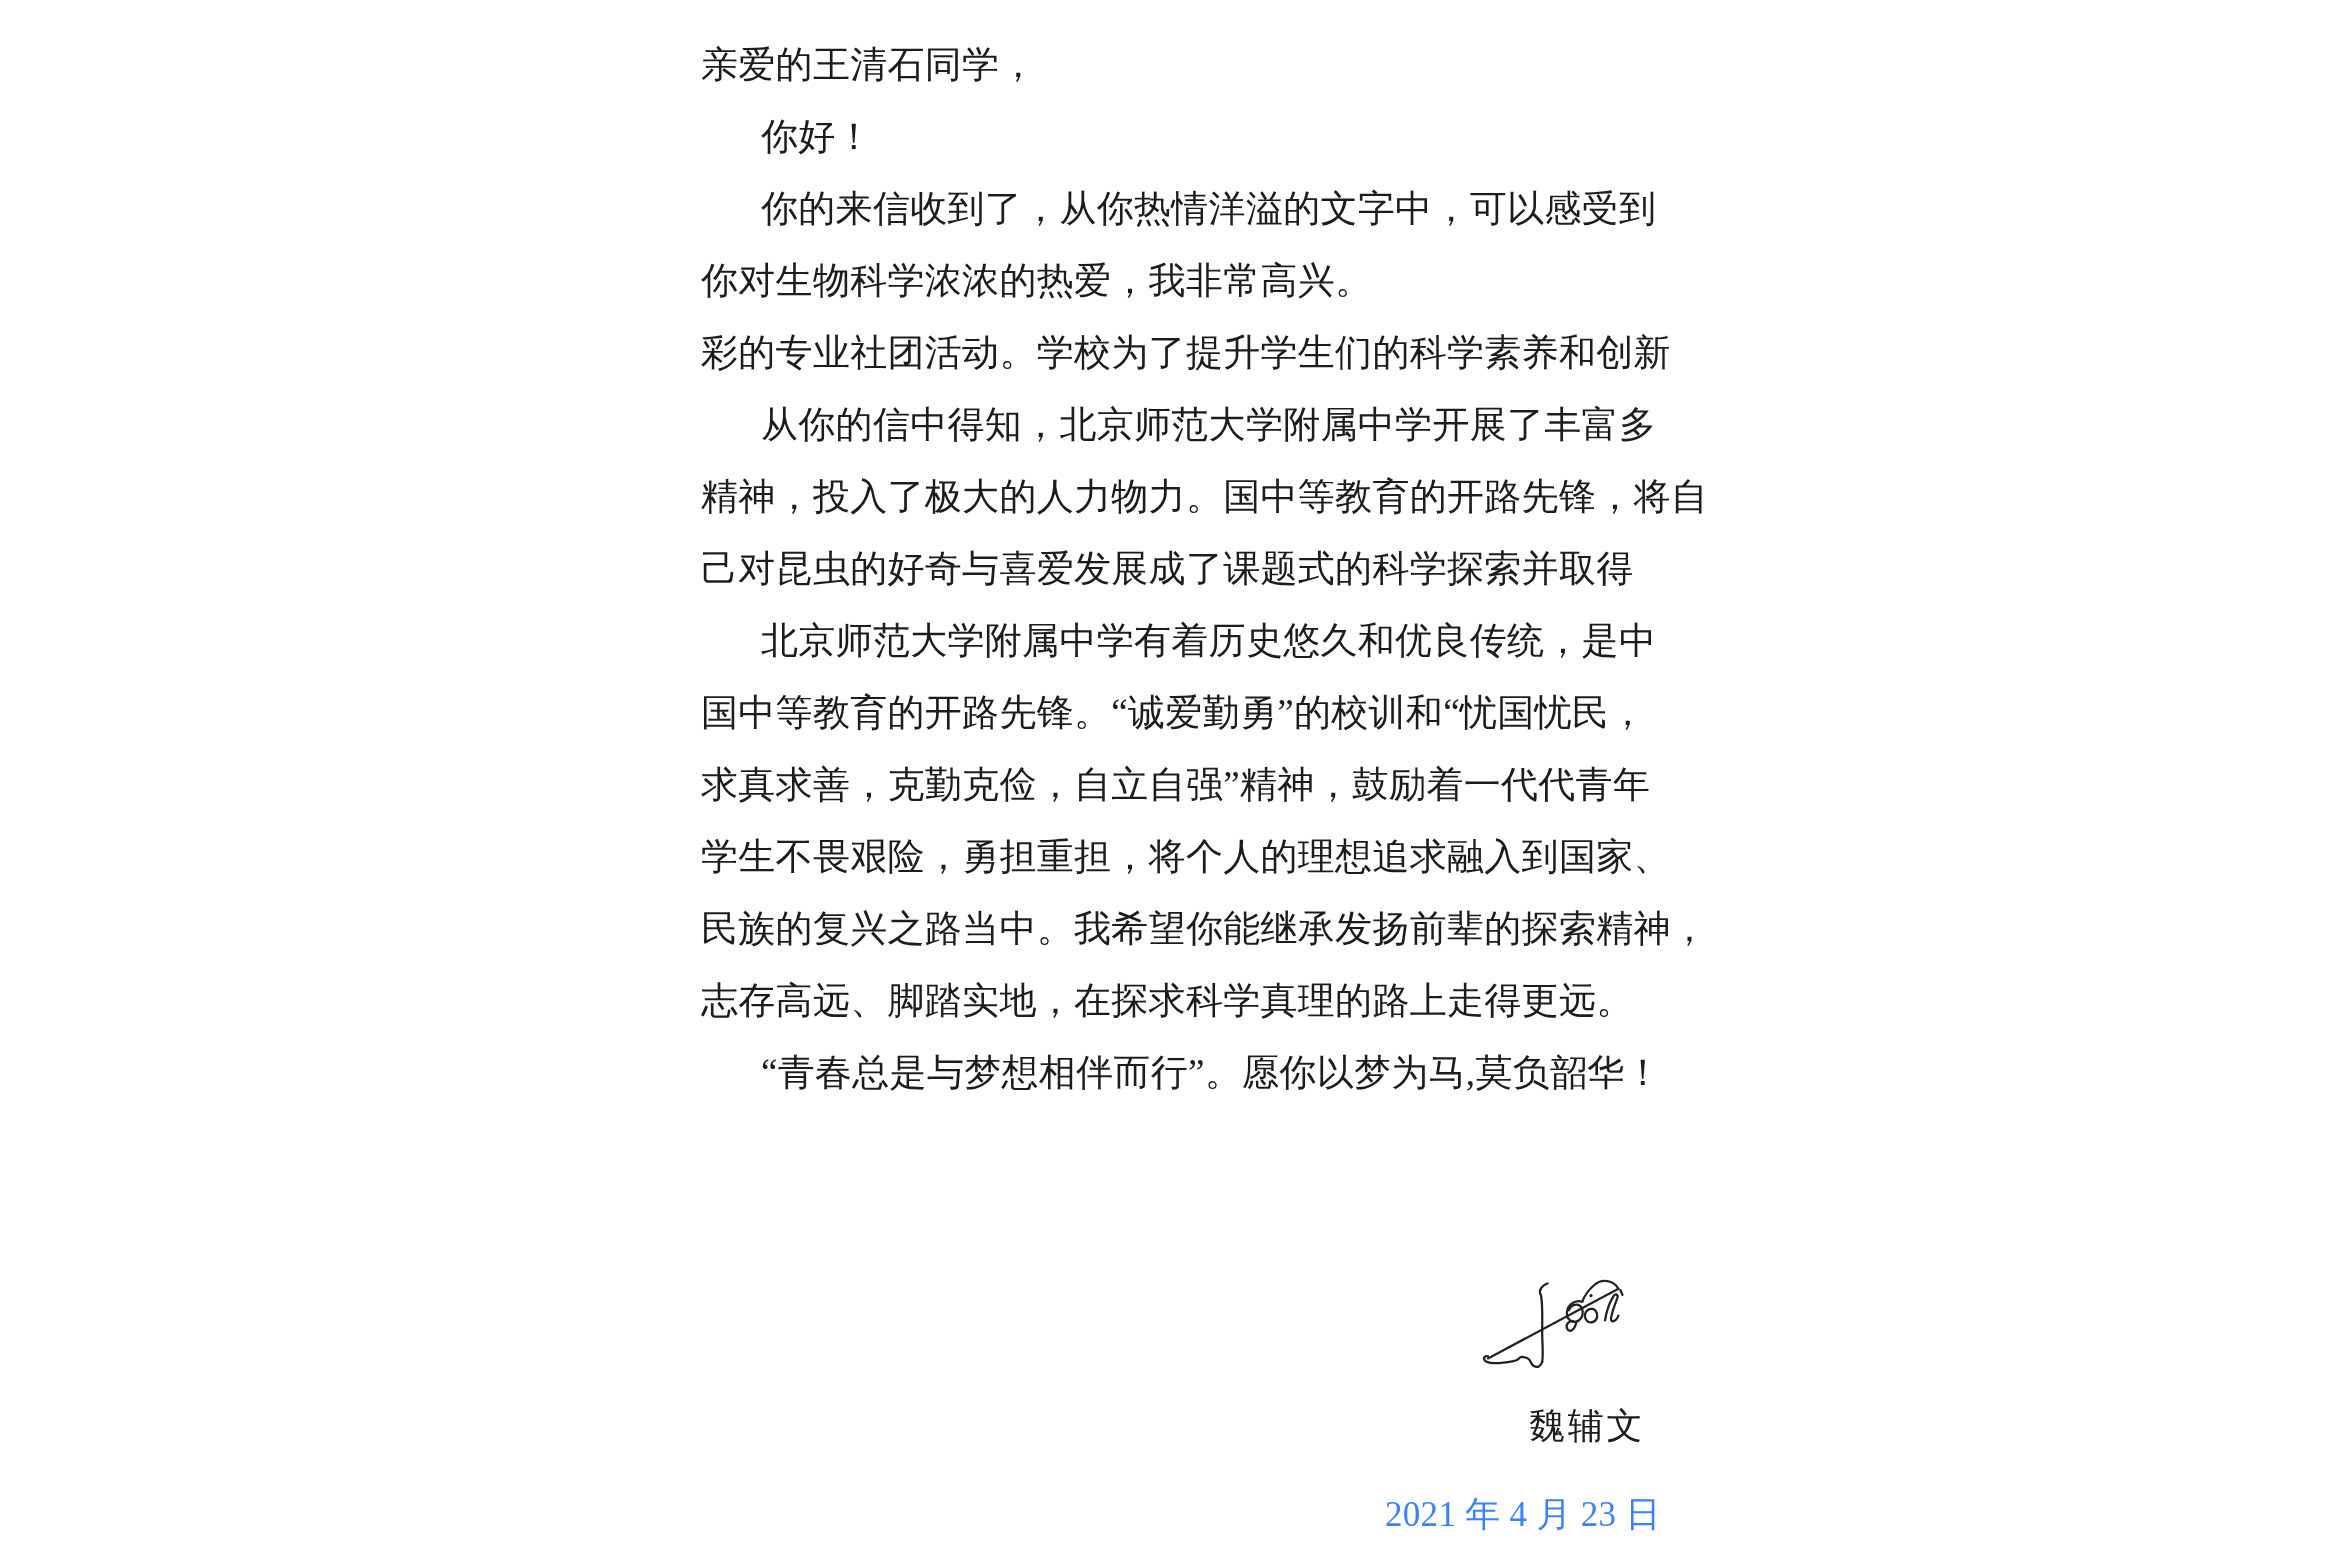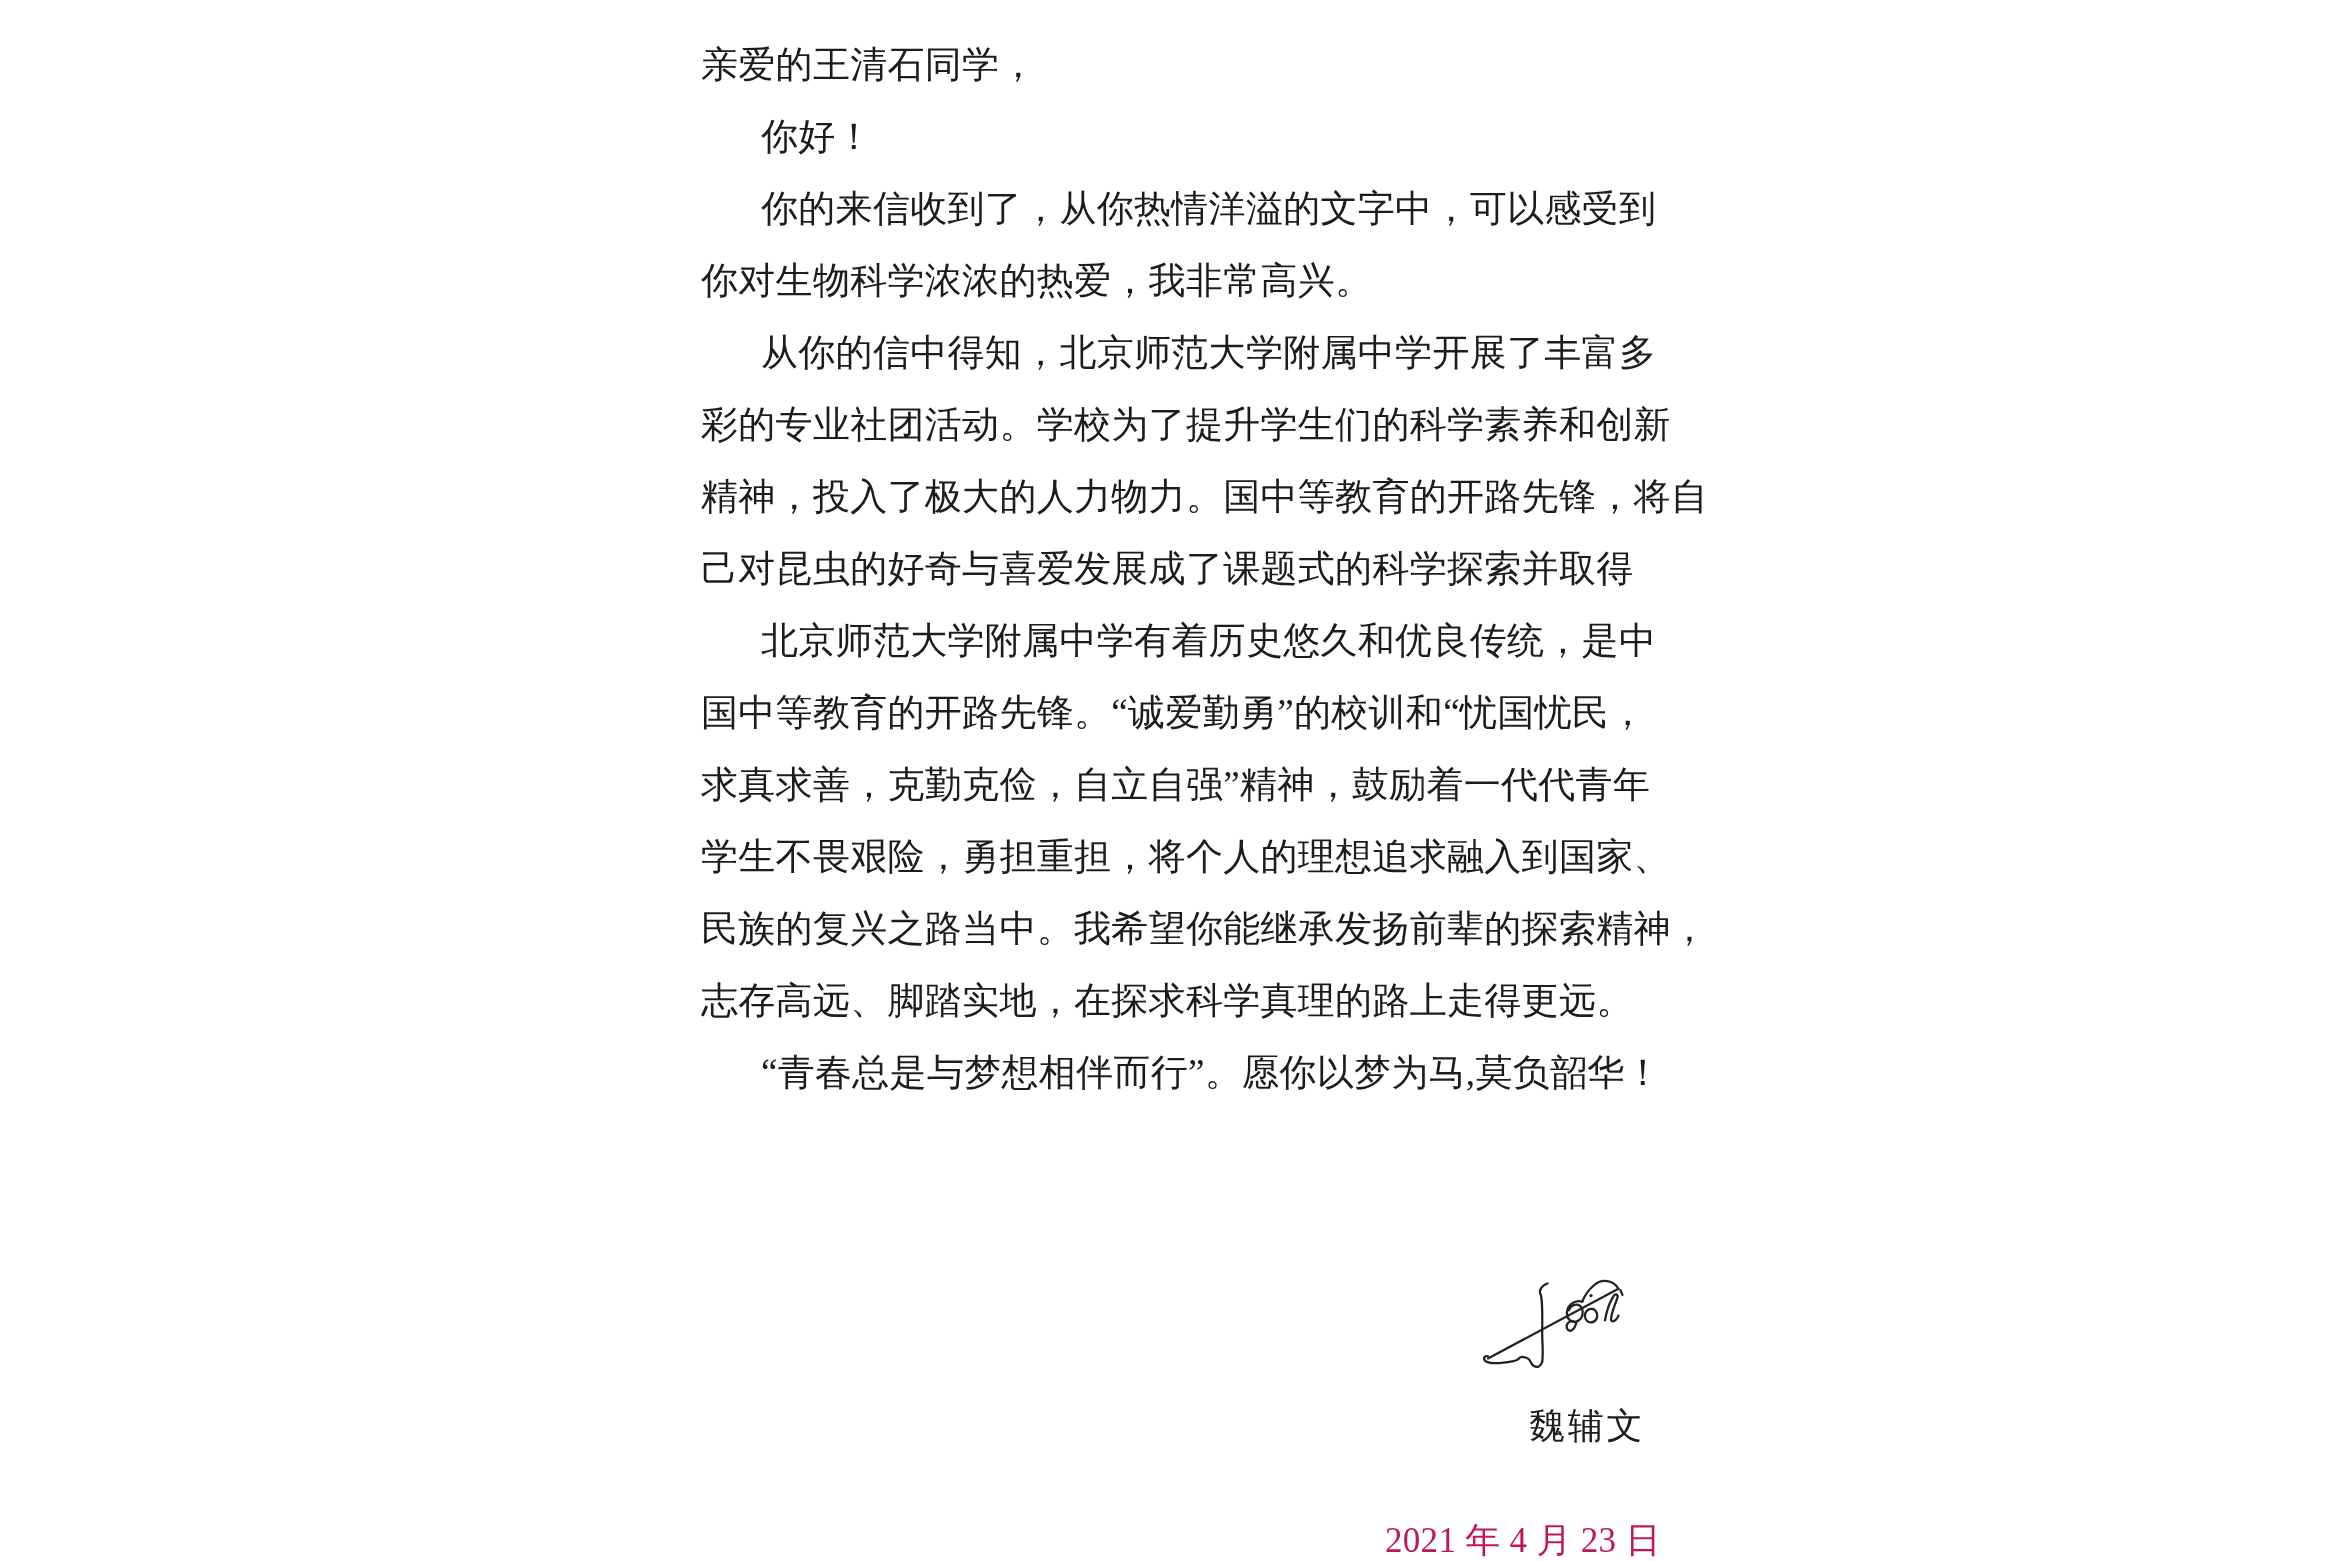--- a/index.html
+++ b/index.html
@@ -52,37 +52,36 @@
     color: #1c1c1c;
     white-space: nowrap;
   }
   #signature-date {
     position: absolute;
     left: 1385px;
     top: 1494px;
     font-size: 35px;
     line-height: 41px;
     letter-spacing: 0.3px;
-    color: #be185d;
+    color: #3b82f6;
     white-space: nowrap;
-    margin-top: 26px;
   }
 </style>
 </head>
 <body>
 
 <div id="page">
 
   <div id="letter-body">
     <div class="line">亲爱的王清石同学，</div>
     <div class="line indent">你好！</div>
     <div class="line indent">你的来信收到了，从你热情洋溢的文字中，可以感受到</div>
     <div class="line">你对生物科学浓浓的热爱，我非常高兴。</div>
+    <div class="line">彩的专业社团活动。学校为了提升学生们的科学素养和创新</div>
     <div class="line indent">从你的信中得知，北京师范大学附属中学开展了丰富多</div>
-    <div class="line">彩的专业社团活动。学校为了提升学生们的科学素养和创新</div>
     <div class="line">精神，投入了极大的人力物力。国中等教育的开路先锋，将自</div>
     <div class="line">己对昆虫的好奇与喜爱发展成了课题式的科学探索并取得</div>
     <div class="line indent">北京师范大学附属中学有着历史悠久和优良传统，是中</div>
     <div class="line">国中等教育的开路先锋。“诚爱勤勇”的校训和“忧国忧民，</div>
     <div class="line">求真求善，克勤克俭，自立自强”精神，鼓励着一代代青年</div>
     <div class="line">学生不畏艰险，勇担重担，将个人的理想追求融入到国家、</div>
     <div class="line">民族的复兴之路当中。我希望你能继承发扬前辈的探索精神，</div>
     <div class="line">志存高远、脚踏实地，在探求科学真理的路上走得更远。</div>
     <div class="line indent">“青春总是与梦想相伴而行”。愿你以梦为马,莫负韶华！</div>
   </div>

